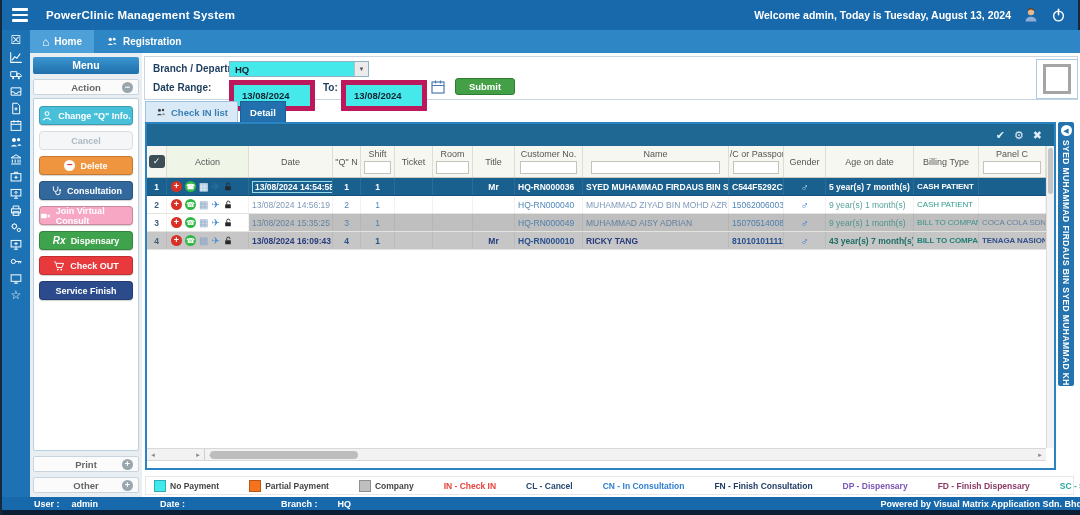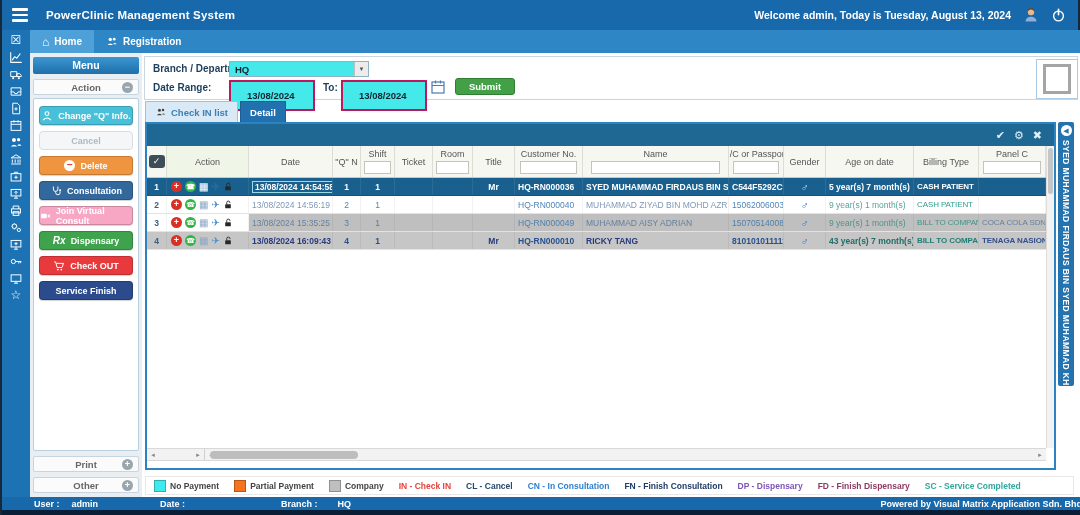--- a/index.html
+++ b/index.html
@@ -64,22 +64,22 @@
 
   
   .main {position:absolute;left:140px;top:53px;width:940px;height:444px;background:#fff;}
   .filterbar {position:absolute;left:2px;top:3px;width:934px;height:44px;border:1px solid #C9D6E2;background:#fff;}
   .f-label {position:absolute;font-size:10px;font-weight:bold;color:#1C3D5C;white-space:nowrap;}
   .dropdown {position:absolute;left:84px;top:4px;width:140px;height:16px;background:#45E9EA;
     border:1px solid #8FB2C4;display:flex;align-items:center;cursor:pointer;}
   .dropdown .val {flex:1;padding-left:5px;font-size:9.5px;font-weight:bold;color:#123;}
   .dropdown .arrow {width:14px;height:100%;background:#ECECEC;border-left:1px solid #BFBFBF;
     font-size:6px;color:#555;display:flex;align-items:center;justify-content:center;}
-  .dinput {position:absolute;top:23px;width:86px;height:31px;background:#45E9EA;border:2px solid #be185d;
-    font-size:9.5px;font-weight:bold;color:#123;padding-left:16px;font-family:"Liberation Sans",sans-serif;}
+  .dinput {position:absolute;top:23px;width:86px;height:31px;background:#45E9EA;border:5px solid #be185d;
+    font-size:9.5px;font-weight:bold;color:#123;padding-left:8px;font-family:"Liberation Sans",sans-serif;}
   .calbtn {position:absolute;left:285px;top:22px;width:16px;height:16px;color:#4A7AB5;cursor:pointer;}
   .submit {position:absolute;left:310px;top:21px;width:60px;height:17px;background:#43A047;
     border:1px solid #2E7D32;border-radius:3px;color:#fff;font-size:9.5px;font-weight:bold;cursor:pointer;}
   .photo-outer {position:absolute;left:891px;top:2px;width:42px;height:40px;border:1px solid #A9CBE4;
     background:#fff;display:flex;align-items:center;justify-content:center;}
   .photo-inner {width:28px;height:30px;border:3px solid #A5A5A5;background:#fff;}
 
   .gridtabs {position:absolute;left:3px;top:48px;height:21px;display:flex;gap:2px;}
   .gtab {padding:0 9px;display:flex;align-items:center;gap:4px;font-size:9.5px;font-weight:bold;color:#fff;
     background:#2270AE;border:1px solid #1D5F94;border-bottom:none;cursor:pointer;}
@@ -159,21 +159,21 @@
   
   .sidestrip {position:absolute;left:916px;top:69px;width:16px;height:264px;background:#2473AE;
     border-radius:2px;display:flex;flex-direction:column;align-items:center;padding-top:3px;}
   .ss-circle {width:11px;height:11px;border-radius:50%;background:#fff;color:#2473AE;font-size:7px;
     line-height:11px;text-align:center;cursor:pointer;flex:none;}
   .ss-text {writing-mode:vertical-rl;color:#fff;font-size:8.5px;font-weight:bold;letter-spacing:.4px;
     margin-top:4px;white-space:nowrap;overflow:hidden;}
 
   
   .legend {position:absolute;left:3px;top:423px;width:929px;height:19px;border:1px solid #E8E8E8;
-    display:flex;align-items:center;gap:15px;padding-left:8px;font-size:8.5px;font-weight:bold;color:#444;}
+    display:flex;align-items:center;gap:30px;padding-left:8px;font-size:8.5px;font-weight:bold;color:#444;}
   .lg-item {display:flex;align-items:center;gap:4px;white-space:nowrap;}
   .lg-sw {width:12px;height:12px;display:inline-block;border:1px solid rgba(0,0,0,.25);}
 
   
   .statusbar {position:absolute;left:0;top:497px;width:1080px;height:13px;background:#1769AC;color:#fff;
     font-size:9px;font-weight:bold;display:flex;align-items:center;}
   .bottomedge {position:absolute;left:0;top:510px;width:1080px;height:5px;background:#0A1E36;}
   .sb-powered {margin-left:auto;}
 </style>
 </head>

